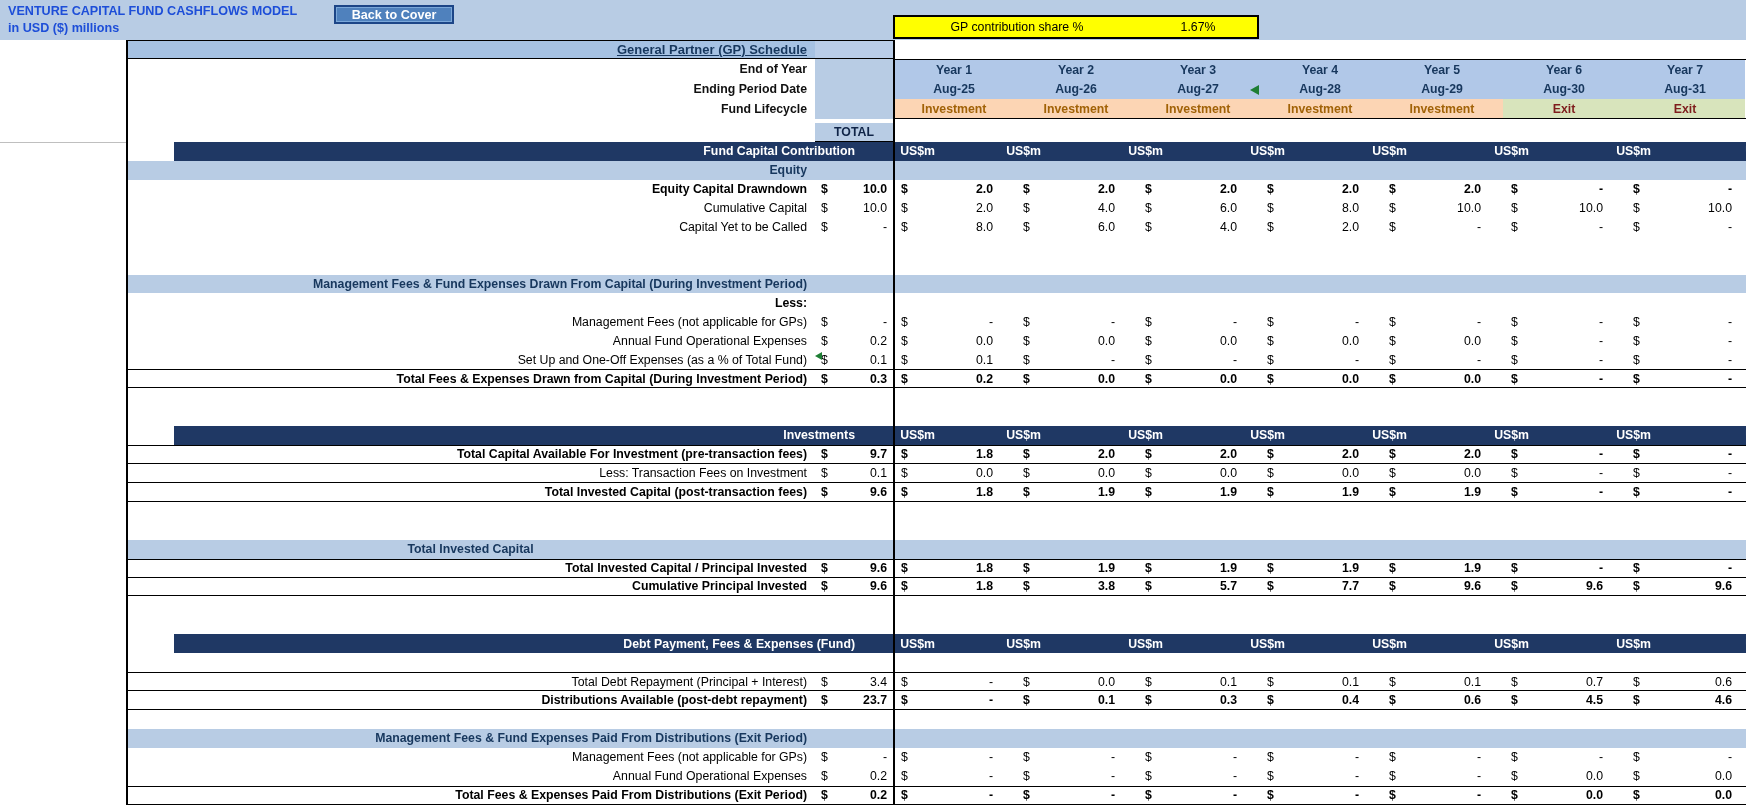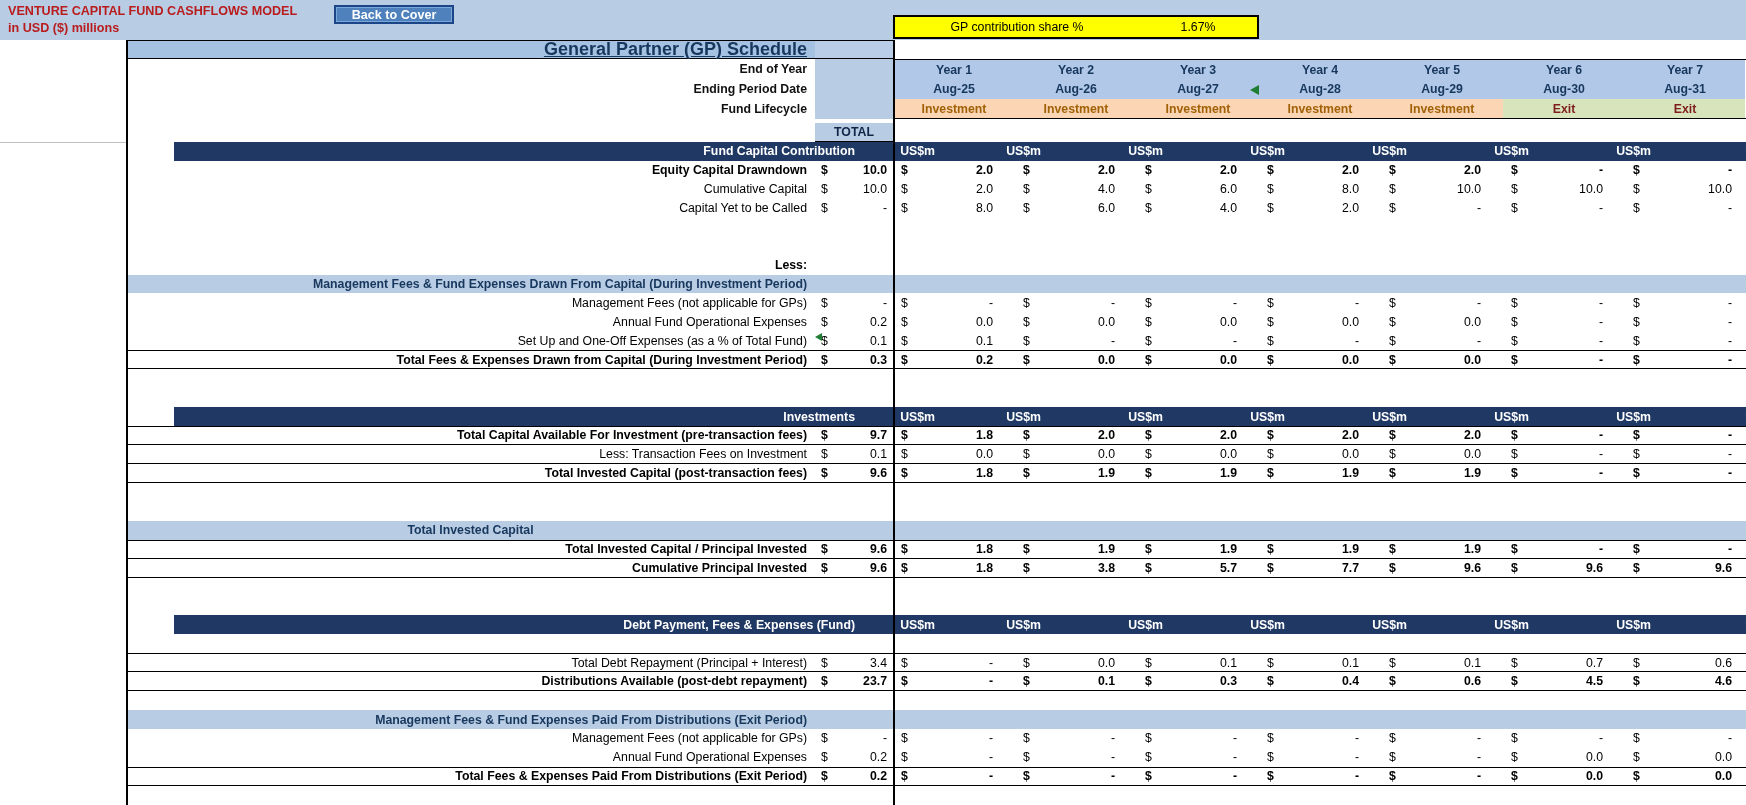--- a/index.html
+++ b/index.html
@@ -4,42 +4,42 @@
 <style>
   * { margin:0; padding:0; box-sizing:border-box; }
   html,body { background:#e8e8e8; }
   #screen {
     position:relative; width:1746px; height:805px; background:#ffffff;
     font-family:"Liberation Sans", sans-serif; font-size:12.3px; color:#000;
     overflow:hidden;
   }
   
   .band { position:relative; height:40px; background:#b8cce4; }
-  .titleblock { position:absolute; left:8px; top:3px; line-height:17px; font-weight:bold; color:#b91c1c; font-size:12.6px; }
+  .titleblock { position:absolute; left:8px; top:3px; line-height:17px; font-weight:bold; color:#1d4ed8; font-size:12.6px; }
   .backbtn {
     position:absolute; left:334px; top:5px; width:120px; height:19px;
     background:#4f81bd; border:2px solid #1c4587; box-shadow:inset 0 0 0 1px #7aa7d9;
     color:#fff; font-weight:bold; font-size:12.6px; display:flex; align-items:center; justify-content:center;
     cursor:pointer;
   }
   .gpbox {
     position:absolute; left:893px; top:15px; width:366px; height:24px;
     background:#ffff00; border:2px solid #000; display:flex; align-items:center;
   }
   .gpbox .gl { width:244px; text-align:center; }
   .gpbox .gv { flex:1; text-align:center; }
   
   .sheet { position:absolute; left:0; top:40px; right:0; bottom:0; background:#fff; }
   .hrow { display:flex; }
   .gut { width:126px; flex:none; background:#fff; }
   
   .r-gp { height:19px; }
   .gpband { width:767px; flex:none; display:flex; background:#a6c2e3; border-top:1.5px solid #000; border-bottom:1.5px solid #000; }
   .gplabel { flex:1; display:flex; align-items:center; justify-content:flex-end; padding-right:8px;
-             font-weight:bold; text-decoration:underline; color:#17375d; font-size:18px; }
+             font-weight:bold; text-decoration:underline; color:#17375d; font-size:13px; }
   .gpmini { width:78px; flex:none; background:#b9cde8; }
   .gpright { flex:1; background:#fff; }
   
   .r-hdr { height:20px; }
   .hlab { width:689px; flex:none; display:flex; align-items:center; justify-content:flex-end;
           padding-right:8px; font-weight:bold; color:#111; }
   .mini2 { width:78px; flex:none; background:#b8cce4; }
   .yrs { flex:1; display:flex; }
   .yrs.bt { border-top:1.5px solid #000; }
   .yrs.bb { border-bottom:1.5px solid #000; }
@@ -244,20 +244,29 @@
               <span class="unit">US$m</span>
             </div>
             <div class="cell yc u">
               <span class="unit">US$m</span>
             </div>
             <div class="cell yc u">
               <span class="unit">US$m</span>
             </div>
           </div>
         </div>
+        <div class="brow t-blue">
+          <div class="gut"></div>
+          <div class="rin">
+            <div class="cell lab sectxt">
+              <span>Equity</span>
+            </div>
+            <div class="rest"></div>
+          </div>
+        </div>
         <div class="brow t-data b">
           <div class="gut"></div>
           <div class="rin">
             <div class="cell lab">
               <span>Equity Capital Drawndown</span>
             </div>
             <div class="cell tot">
               <span>$</span>
               <span>10.0</span>
             </div>
@@ -371,35 +380,35 @@
             </div>
           </div>
         </div>
         <div class="brow t-blank">
           <div class="gut"></div>
           <div class="rin"></div>
         </div>
         <div class="brow t-blank">
           <div class="gut"></div>
           <div class="rin"></div>
+        </div>
+        <div class="brow t-blue">
+          <div class="gut"></div>
+          <div class="rin">
+            <div class="cell lab sectxt">
+              <span>Management Fees &amp; Fund Expenses Drawn From Capital (During Investment Period)</span>
+            </div>
+            <div class="rest"></div>
+          </div>
         </div>
         <div class="brow t-label_only b">
           <div class="gut"></div>
           <div class="rin">
             <div class="cell lab b">
               <span>Less:</span>
-            </div>
-            <div class="rest"></div>
-          </div>
-        </div>
-        <div class="brow t-blue">
-          <div class="gut"></div>
-          <div class="rin">
-            <div class="cell lab sectxt">
-              <span>Management Fees &amp; Fund Expenses Drawn From Capital (During Investment Period)</span>
             </div>
             <div class="rest"></div>
           </div>
         </div>
         <div class="brow t-data">
           <div class="gut"></div>
           <div class="rin">
             <div class="cell lab">
               <span>Management Fees (not applicable for GPs)</span>
             </div>

